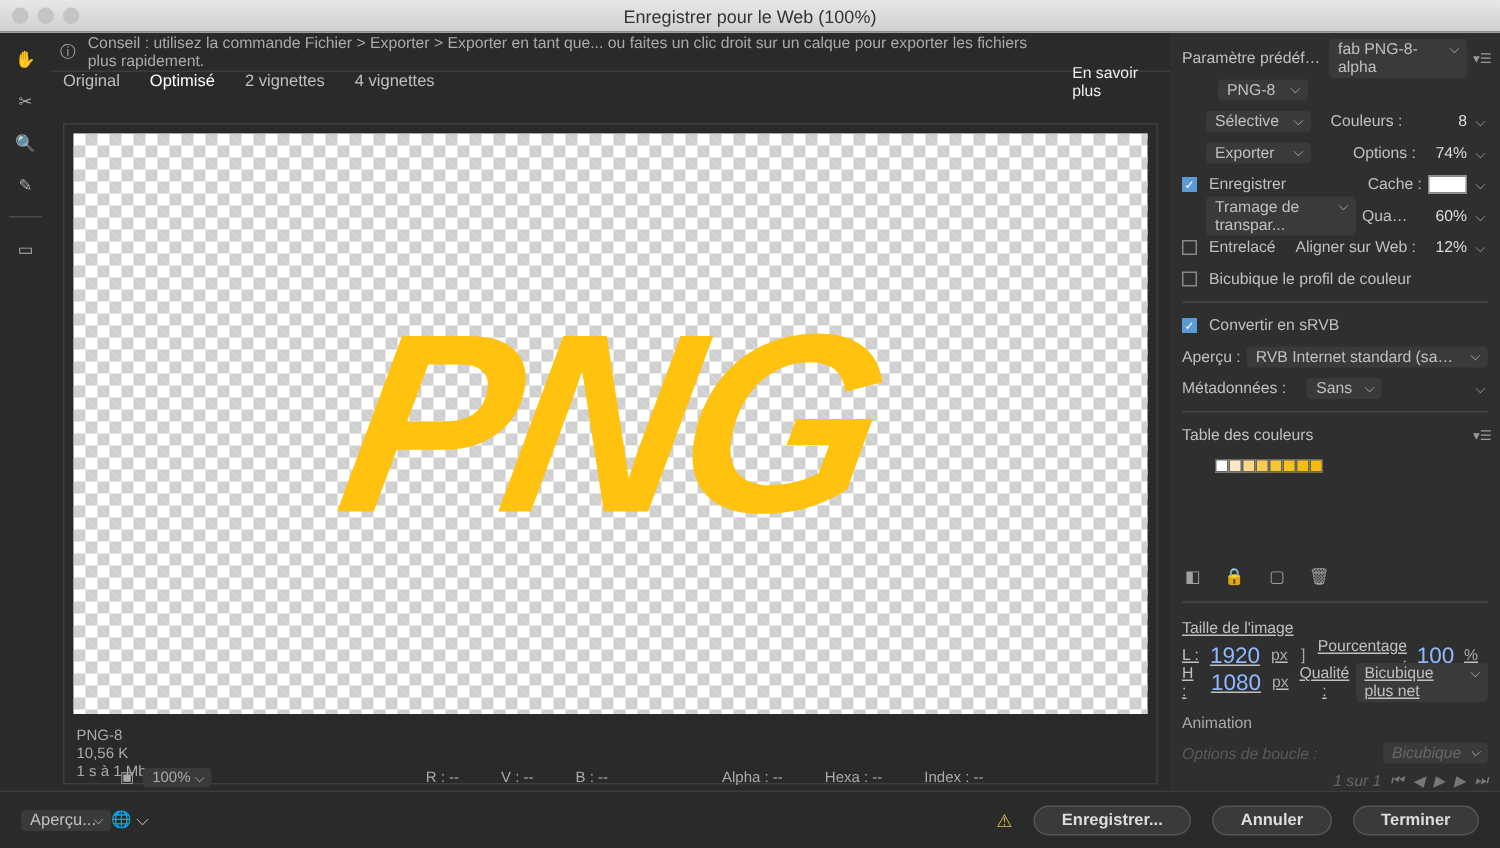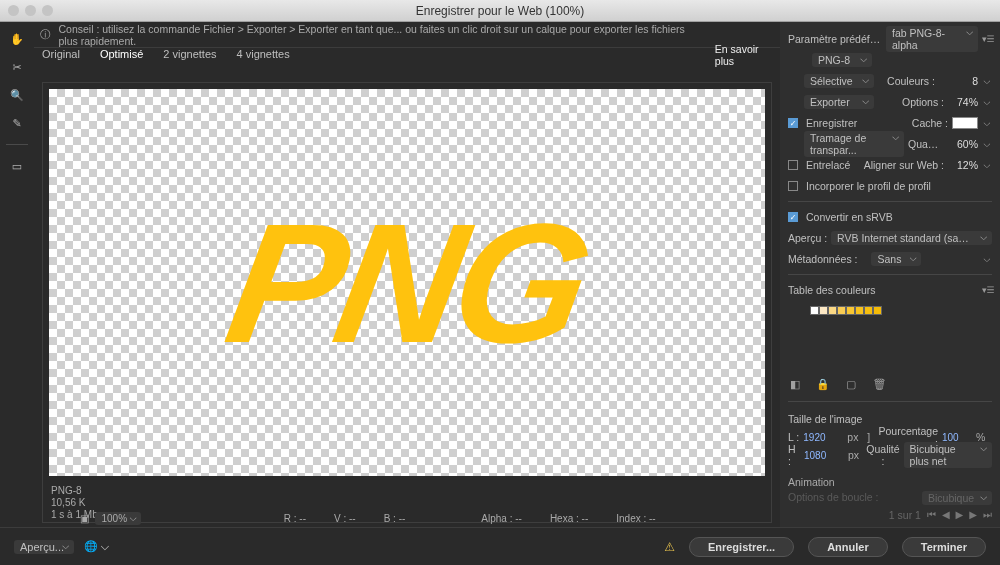--- a/index.html
+++ b/index.html
@@ -77,45 +77,45 @@
   .dropdown::after{content:"⌵"; position:absolute; right:5px; top:1px; font-size:9px; color:#aaa;}
   .chk { width:10px; height:10px; border:1px solid #888; display:inline-flex; align-items:center; justify-content:center; font-size:8px; color:#fff; margin-right:4px; cursor:pointer;}
   .chk.on { background:#5a9bd5; border-color:#5a9bd5;}
   .colorchip { width:26px; height:12px; background:#fff; border:1px solid #888; cursor:pointer;}
   .swatches { display:flex; margin: 4px 0 6px 22px;}
   .sw { width:9px; height:9px; border:1px solid #666;}
   .right .hr { height:1px; background:#464646; margin:3px 0;}
 
   .img-tools { display:flex; align-items:center; gap:16px; margin-top:auto; padding:4px 2px; color:#a0a0a0;}
   .img-tools span{ cursor:pointer; font-size:11px;}
-  .size-block { margin-top:2px; }
+  .size-block { margin-top:2px;text-decoration:underline; }
   .size-row { display:flex; align-items:center; gap:4px; height:18px;}
-  .num-in { width:40px; background:transparent; border:none; color:#8fb8ff; font-size:10px; text-align:left; }
+  .num-in { width:40px; background:transparent; border:none; color:#8fb8ff; font-size:15px; text-align:center; }
   .unit { color:#aaa; width:16px;}
   .anim { margin-top:6px; color:#aaa;}
   .anim .disabled { color:#5a5a5a;}
-  .anim-row { display:flex; align-items:flex-start; gap:6px; height:18px;}
+  .anim-row { display:flex; align-items:flex-end; gap:6px; height:18px;font-style:italic;}
   .play { display:flex; gap:6px; color:#777; font-size:10px;}
 
   
   .infobar {
     height:18px; display:flex; align-items:center; gap:28px;
     padding: 0 10px 0 46px; color:#aaa; font-size:10px;
     position:absolute; left:34px; right:220px; bottom:38px;
   }
   .infobar .spacer { flex:1;}
   .zoom { display:flex; align-items:center; gap:6px;}
 
   
   .bottombar {
     position:absolute; left:0; right:0; bottom:0; height:38px;
     background:#2a2a2a; border-top:1px solid #3c3c3c;
     display:flex; align-items:center; padding: 0 14px; gap:14px;
   }
-  .bottombar .left { display:flex; align-items:center; gap:10px;}
+  .bottombar .left { display:flex; align-items:center; }
   .bottombar .fill { flex:1;}
   .btn { background:#3a3a3a; color:#ddd; border:1px solid #555; border-radius:14px; padding:3px 18px; font-size:11px; cursor:pointer;font-weight:bold;}
   .warn-icon { color:#eac54f; font-size:12px;}
 </style>
 </head>
 <body>
 
 <div class="titlebar">
   <div class="tb-buttons">
     <div class="tb-btn"></div>
@@ -204,21 +204,21 @@
     </div>
     <div class="frow">
       <span class="chk"></span>
       <span class="flabel">Entrelacé</span>
       <span>Aligner sur Web :</span>
       <span class="fval">12%</span>
       <span class="chev">⌵</span>
     </div>
     <div class="frow">
       <span class="chk"></span>
-      <span class="flabel">Incorporer le profil de profil</span>
+      <span class="flabel">Bicubique le profil de couleur</span>
     </div>
     <div class="hr"></div>
     <div class="frow">
       <span class="chk on">✓</span>
       <span class="flabel">Convertir en sRVB</span>
     </div>
     <div class="frow">
       <span>Aperçu :</span>
       <span class="dropdown flabel" style="flex:1">RVB Internet standard (sans gestion des c...</span>
     </div>

